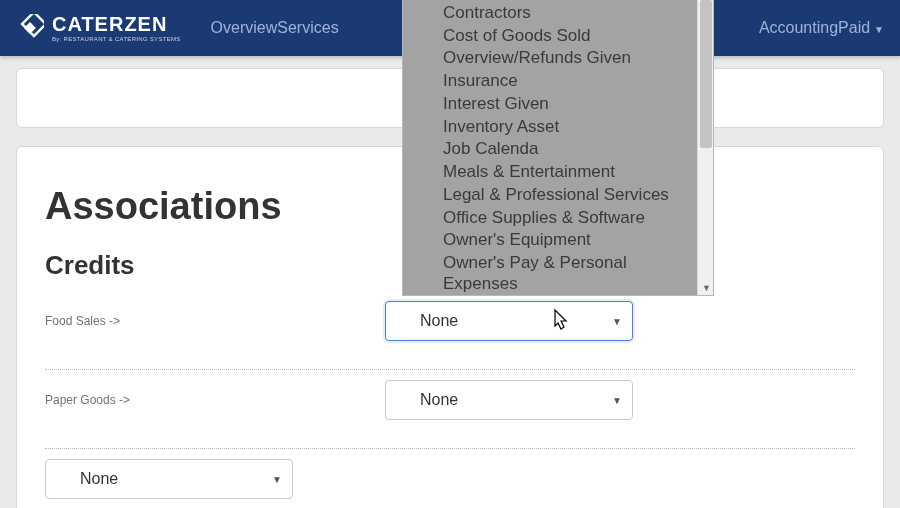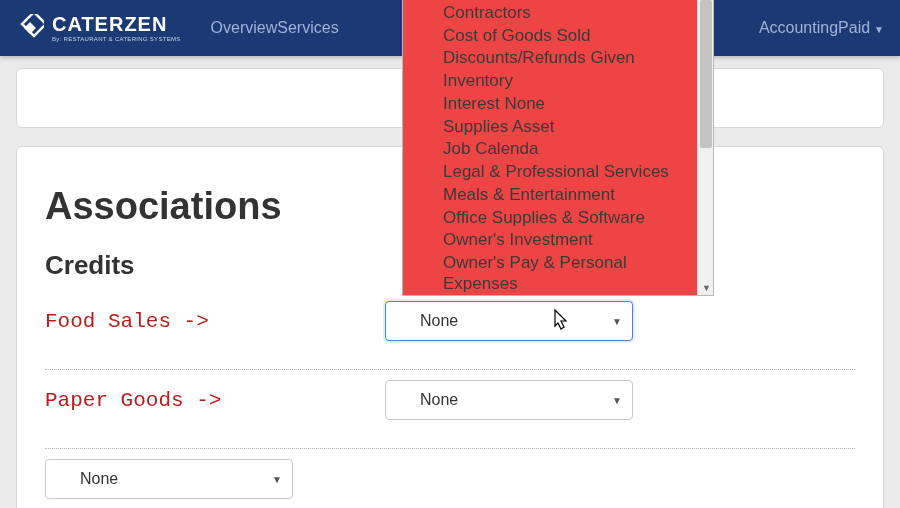--- a/index.html
+++ b/index.html
@@ -97,23 +97,22 @@
       align-items: center;
       padding-bottom: 28px;
       margin-bottom: 10px;
       border-bottom: 1px dotted #b8b8b8;
     }
     .row:last-child {
       border-bottom: none;
     }
     .row-label {
       width: 340px;
-      font-size: 21px;
-      color: #b91c1c;
-      font-family: Liberation Mono, monospace;
+      font-size: 12px;
+      color: #737373;
     }
     .select-wrap {
       position: relative;
       width: 248px;
     }
     .select {
       width: 100%;
       height: 40px;
       border: 1px solid #c9c9c9;
       border-radius: 4px;
@@ -137,21 +136,21 @@
       transform: translateY(-50%);
       font-size: 10px;
       color: #555;
     }
 
     .dropdown {
       position: absolute;
       top: 0;
       left: 402px;
       width: 312px;
-      background: #ef4444;
+      background: #a3a3a3;
       border: 1px solid #b7b7b7;
       border-top: none;
       max-height: 296px;
       overflow: hidden;
       z-index: 100;
     }
     .dropdown-inner {
       padding: 2px 0 4px 0;
     }
     .dd-item {
@@ -260,29 +259,29 @@
       </div>
     </div>
 
   </div>
 </div>
 
 <div class="dropdown">
   <div class="dropdown-inner" id="dropdown-list">
       <div class="dd-item">Contractors</div>
       <div class="dd-item">Cost of Goods Sold</div>
-      <div class="dd-item">Discounts/Refunds Given</div>
-      <div class="dd-item">Inventory</div>
-      <div class="dd-item">Interest None</div>
-      <div class="dd-item">Supplies Asset</div>
+      <div class="dd-item">Overview/Refunds Given</div>
+      <div class="dd-item">Insurance</div>
+      <div class="dd-item">Interest Given</div>
+      <div class="dd-item">Inventory Asset</div>
       <div class="dd-item">Job Calenda</div>
+      <div class="dd-item">Meals &amp; Entertainment</div>
       <div class="dd-item">Legal &amp; Professional Services</div>
-      <div class="dd-item">Meals &amp; Entertainment</div>
       <div class="dd-item">Office Supplies &amp; Software</div>
-      <div class="dd-item">Owner's Investment</div>
+      <div class="dd-item">Owner's Equipment</div>
       <div class="dd-item">Owner's Pay &amp; Personal Expenses</div>
     </div>
   <div class="dropdown-scrollbar">
     <div class="thumb"></div>
     <div class="arrow-dn">▼</div>
   </div>
 </div>
 
 <div class="cursor">
   <svg width="20" height="24" viewBox="0 0 20 24">

